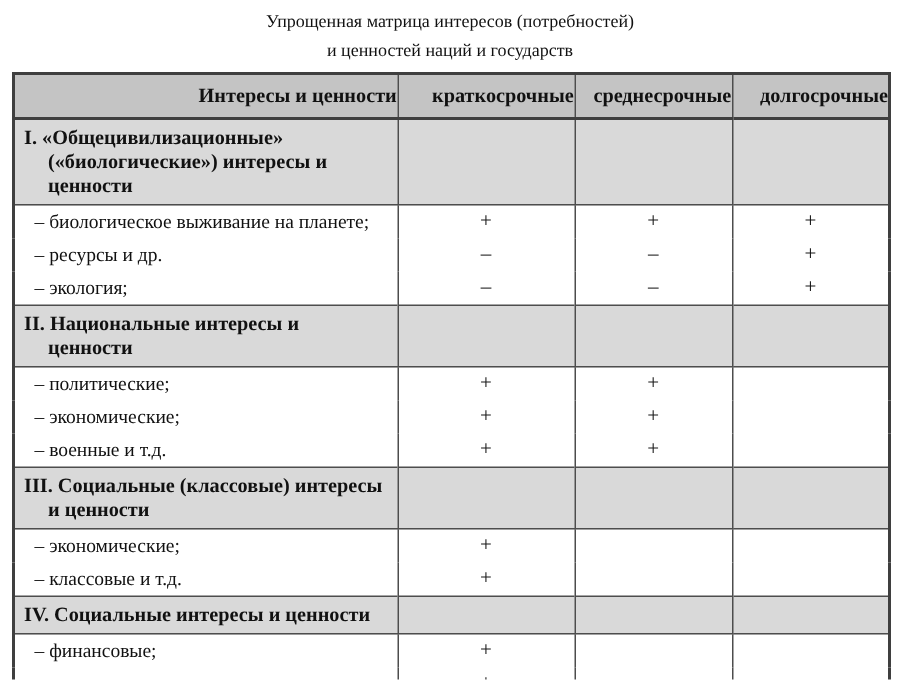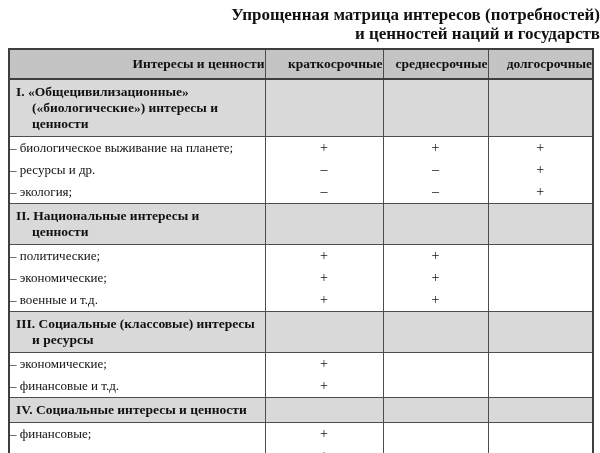--- a/index.html
+++ b/index.html
@@ -7,23 +7,23 @@
     padding: 0;
     width: 600px;
     height: 453px;
     background: #ffffff;
     overflow: hidden;
     font-family: "Liberation Serif", "DejaVu Serif", serif;
     color: #111111;
   }
   .title {
     padding-top: 5px;
-    text-align: right;
-    font-weight: bold;
-    font-size: 17px;
+    text-align: center;
+    font-weight: normal;
+    font-size: 12px;
     line-height: 19px;
   }
   table.matrix {
     border-collapse: collapse;
     table-layout: fixed;
     width: 584px;
     margin: 5px 8px 0 8px;
     border: 2px solid #3f3f3f;
     font-size: 13px;
   }
@@ -57,20 +57,21 @@
     text-indent: -16px;
     line-height: 16px;
     font-size: 13.5px;
     font-family: Liberation Serif, serif;
   }
   tr.item-row td {
     height: 22px;
     background: #ffffff;
   }
   td.label-cell {
+    padding-left: 13px;
     white-space: nowrap;
     overflow: hidden;
   }
   td.value-cell {
     text-align: center;
     font-size: 14px;
   }
 </style>
 </head>
 <body>
@@ -141,33 +142,33 @@
       <td class="value-cell"></td>
     </tr>
     <tr class="item-row">
       <td class="label-cell">– военные и т.д.</td>
       <td class="value-cell">+</td>
       <td class="value-cell">+</td>
       <td class="value-cell"></td>
     </tr>
 
     <tr class="section-row">
-      <td class="section-cell">III. Социальные (классовые) интересы и ресурсы</td>
+      <td class="section-cell">III. Социальные (классовые) интересы и ценности</td>
       <td></td>
       <td></td>
       <td></td>
     </tr>
     <tr class="item-row">
       <td class="label-cell">– экономические;</td>
       <td class="value-cell">+</td>
       <td class="value-cell"></td>
       <td class="value-cell"></td>
     </tr>
     <tr class="item-row">
-      <td class="label-cell">– финансовые и т.д.</td>
+      <td class="label-cell">– классовые и т.д.</td>
       <td class="value-cell">+</td>
       <td class="value-cell"></td>
       <td class="value-cell"></td>
     </tr>
 
     <tr class="section-row">
       <td class="section-cell">IV. Социальные интересы и ценности</td>
       <td></td>
       <td></td>
       <td></td>

